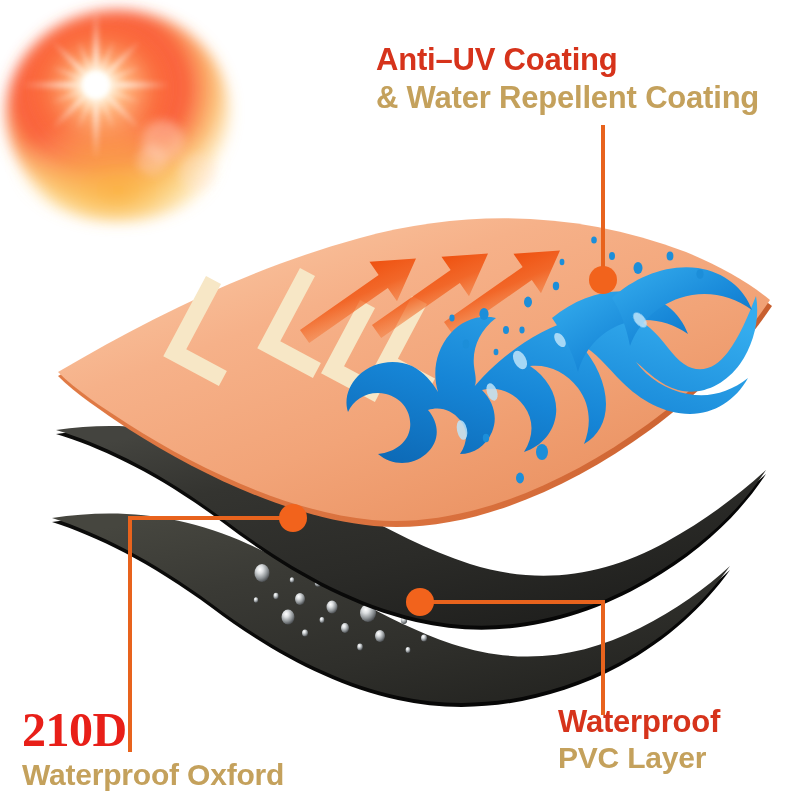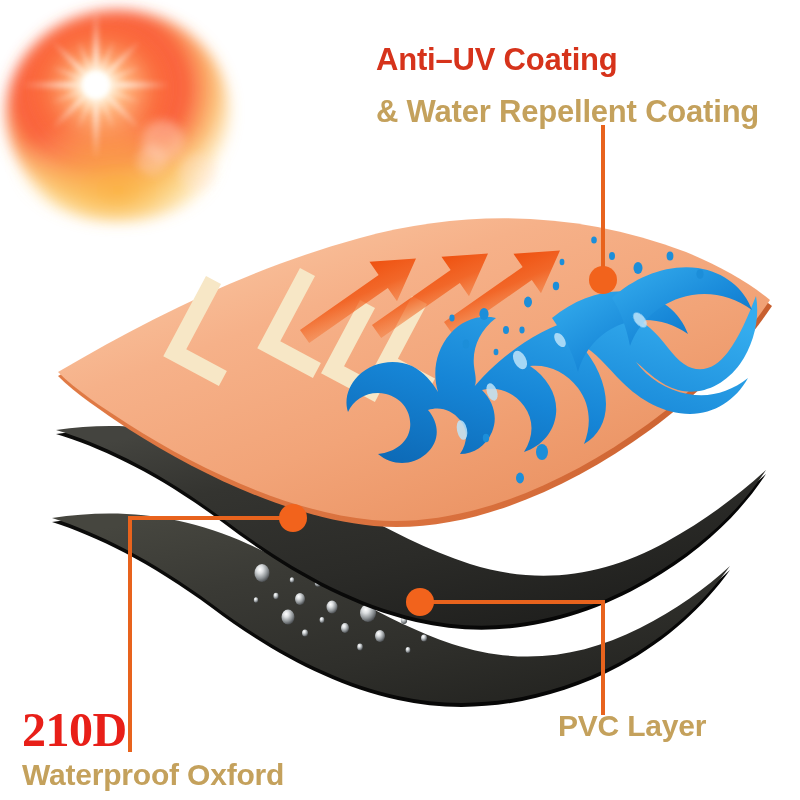--- a/index.html
+++ b/index.html
@@ -22,27 +22,27 @@
   .ttl-gold{
     color:#C4A15C;font-weight:bold;font-size:31px;letter-spacing:-0.2px;
     font-family:"Liberation Sans", sans-serif;
   }
   .ttl-serif-red{
     color:#E81F18;font-weight:bold;font-size:48px;letter-spacing:-0.5px;
     font-family:"Liberation Serif", serif;
   }
 
   #uv-block{left:376px;top:44px;text-align:left;}
-  #uv-block .ttl-gold{margin-top:20px;text-align:right;}
+  #uv-block .ttl-gold{margin-top:6px;text-align:right;}
 
   #poly-block{left:22px;top:706px;}
   #poly-block .ttl-gold{font-size:30px;margin-top:5px;}
 
   #pvc-block{left:558px;top:706px;}
-  #pvc-block .ttl-gold{font-size:30px;margin-top:5px;text-align:right;}
+  #pvc-block .ttl-gold{font-size:30px;margin-top:5px;}
 </style>
 </head>
 <body>
 
 <div id="stage">
 
   <svg id="art" viewBox="0 0 800 800" xmlns="http://www.w3.org/2000/svg">
     <defs>
 
       <radialGradient id="sunBall" cx="42%" cy="38%" r="66%">
@@ -330,16 +330,17 @@
     <div class="ttl-red">Anti–UV Coating</div>
     <div class="ttl-gold">&amp; Water Repellent Coating</div>
   </div>
 
   <div class="label" id="poly-block">
     <div class="ttl-serif-red">210D</div>
     <div class="ttl-gold">Waterproof Oxford</div>
   </div>
 
   <div class="label" id="pvc-block">
+    <div class="ttl-red">Waterproof</div>
     <div class="ttl-gold">PVC Layer</div>
   </div>
 
 </div>
 
 </body></html>

